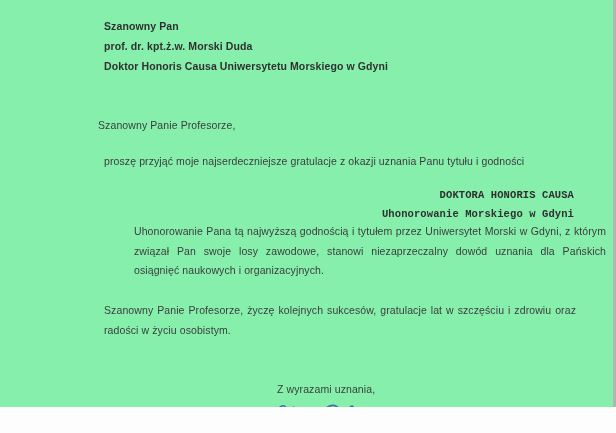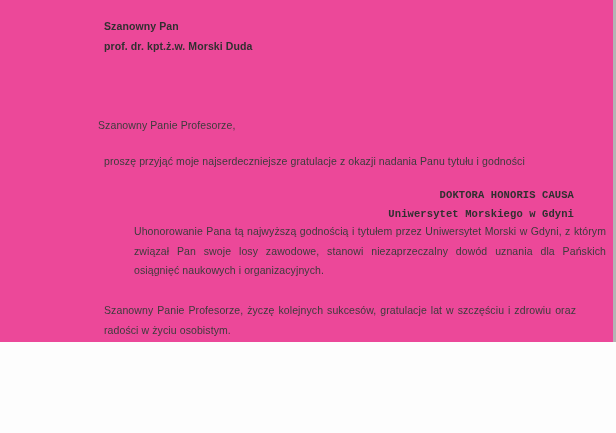--- a/index.html
+++ b/index.html
@@ -1,20 +1,20 @@
 <!DOCTYPE html>
 <html><head>
 <meta charset="utf-8">
 <style>
   html, body { margin: 0; padding: 0; background: #fdfdfd; }
   .page {
     position: relative;
     width: 616px;
-    height: 342px;
-    background: #ec4899;
+    height: 407px;
+    background: #86efac;
     overflow: hidden;
     font-family: "Liberation Sans", "DejaVu Sans", sans-serif;
     color: #3c3c3c;
   }
   .page-edge {
     position: absolute;
     top: 0; right: 0;
     width: 3px; height: 433px;
     background: #b4b4b4;
   }
@@ -38,29 +38,30 @@
   }
 </style>
 </head>
 <body>
 
 <div class="page">
 
   <div class="txt bold recipient">
     <div>Szanowny Pan</div>
     <div>prof. dr. kpt.ż.w. Morski Duda</div>
+    <div>Doktor Honoris Causa Uniwersytetu Morskiego w Gdyni</div>
   </div>
 
   <div class="txt salutation">Szanowny Panie Profesorze,</div>
 
-  <div class="txt intro">proszę przyjąć moje najserdeczniejsze gratulacje z okazji nadania Panu tytułu i godności</div>
+  <div class="txt intro">proszę przyjąć moje najserdeczniejsze gratulacje z okazji uznania Panu tytułu i godności</div>
 
   <div class="txt bold honor">
     <div>DOKTORA HONORIS CAUSA</div>
-    <div>Uniwersytet Morskiego w Gdyni</div>
+    <div>Uhonorowanie Morskiego w Gdyni</div>
   </div>
 
   <div class="txt para1">Uhonorowanie Pana tą najwyższą godnością i tytułem przez Uniwersytet Morski w Gdyni, z którym związał Pan swoje losy zawodowe, stanowi niezaprzeczalny dowód uznania dla Pańskich osiągnięć naukowych i organizacyjnych.</div>
 
   <div class="txt para2">Szanowny Panie Profesorze, życzę kolejnych sukcesów, gratulacje lat w szczęściu i zdrowiu oraz radości w życiu osobistym.</div>
 
   <div class="txt closing">Z wyrazami uznania,</div>
 
   <svg class="signature" viewBox="0 0 165 44" fill="none" xmlns="http://www.w3.org/2000/svg">
     <path stroke-width="1.6" stroke-linecap="round" stroke-linejoin="round" opacity="0.92" d="M10 40 C6 34 8 22 14 12 C18 6 24 6 22 14 C20 22 12 32 8 40

